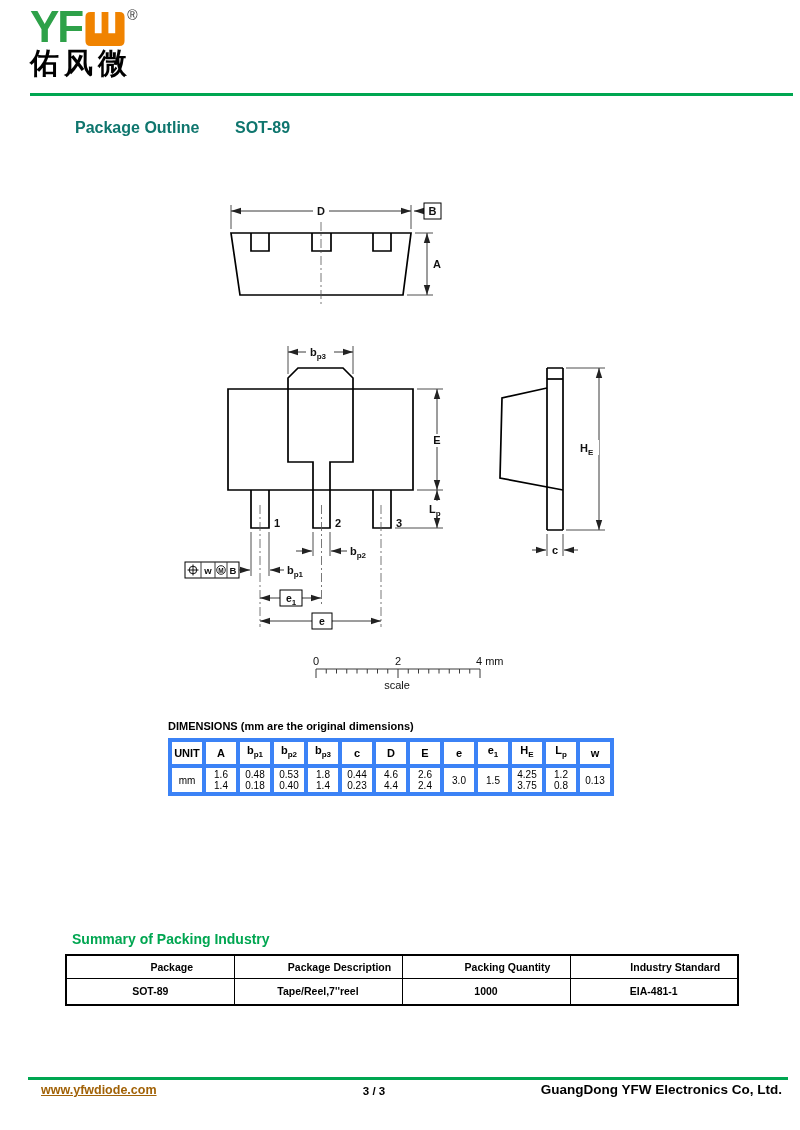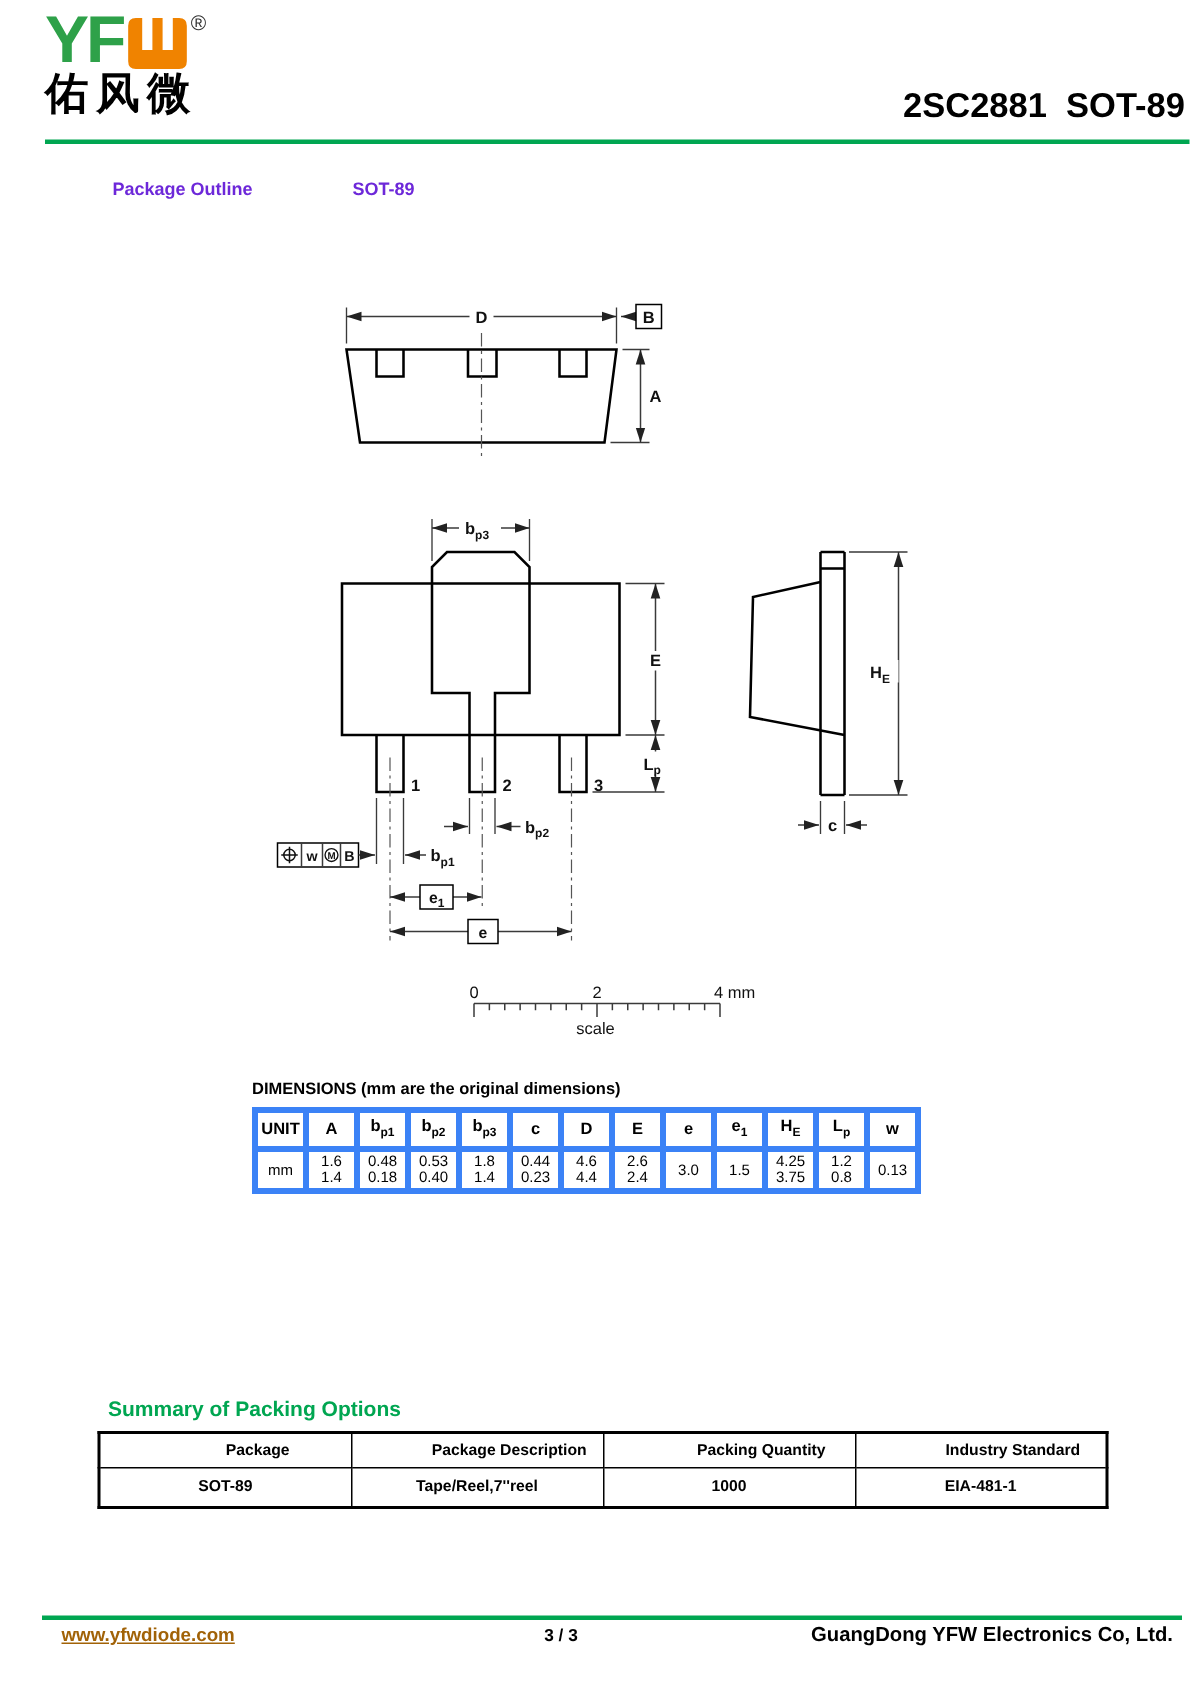--- a/index.html
+++ b/index.html
@@ -13,21 +13,21 @@
   
   .logo { left:30px; top:8px; }
   .logo-row { display:flex; align-items:flex-start; }
   .logo-yf { font-size:44px; font-weight:bold; letter-spacing:-2px; color:#2EA149; line-height:38px; }
   .logo-mark { margin-left:3px; margin-top:4px; }
   .logo-reg { font-size:14px; color:#333; margin-left:2px; line-height:14px; }
   .logo-cn { font-size:29px; font-weight:bold; letter-spacing:5px; color:#000; line-height:34px; }
   .part-title { right:10px; top:57px; font-size:23px; font-weight:bold; white-space:pre; }
   .rule { background:#00A651; height:3px; }
   .hdr-rule { left:30px; top:93px; width:763px; }
-  .sec-label { top:119px; font-size:12px; font-weight:bold; color:#6d28d9; }
+  .sec-label { top:119px; font-size:16px; font-weight:bold; color:#0f766e; }
 
   
   svg.drawing { position:absolute; left:0; top:180px; }
   svg.drawing text { fill:#111; font-family:"Liberation Sans", sans-serif; font-size:11px; font-weight:bold; }
   svg.drawing text.plain { font-weight:normal; }
   .outline { fill:none; stroke:#000; stroke-width:1.7px; }
   .dimln   { fill:none; stroke:#3a3a3a; stroke-width:1px; }
   .extln   { fill:none; stroke:#3a3a3a; stroke-width:0.9px; }
   .cline   { fill:none; stroke:#555; stroke-width:0.8px; stroke-dasharray:9 3 2 3; }
   .lblbox  { fill:#fff; stroke:#000; stroke-width:1px; }
@@ -69,21 +69,20 @@
   <div class="abs logo">
     <div class="logo-row">
       <span class="logo-yf">YF</span>
       <svg class="logo-mark" width="40" height="34" viewBox="0 0 46 40">
         <path fill="#F08300" d="M6,0 h5 v25 h8 V0 h8 v25 h8 V0 h5 q6,0 6,6 v28 q0,6 -6,6 H6 q-6,0 -6,-6 V6 q0,-6 6,-6 z"></path>
       </svg>
       <span class="logo-reg">®</span>
     </div>
     <div class="logo-cn">佑风微</div>
   </div>
-  <div class="abs part-title">2SC2881  SOT-89</div>
   <div class="abs rule hdr-rule"></div>
 
   <span class="abs sec-label" style="left:75px">Package Outline</span>
   <span class="abs sec-label" style="left:235px">SOT-89</span>
 
   <svg class="drawing" width="800" height="520" viewBox="0 180 800 520">
     <defs>
       <marker id="mE" markerUnits="userSpaceOnUse" markerWidth="11" markerHeight="9" refX="10" refY="4" orient="auto">
         <path d="M0,0.8 L10,4 L0,7.2 Z" fill="#222"></path>
       </marker>
@@ -282,21 +281,21 @@
             <div>1.2</div>
             <div>0.8</div>
           </td>
           <td>
             <div>0.13</div>
           </td>
         </tr>
       </tbody>
   </table>
 
-  <div class="abs pack-heading">Summary of Packing Options</div>
+  <div class="abs pack-heading">Summary of Packing Industry</div>
   <table class="abs pack">
     <thead>
         <tr id="pack-head-row">
           <th>Package</th>
           <th>Package Description</th>
           <th>Packing Quantity</th>
           <th>Industry Standard</th>
         </tr>
       </thead>
     <tbody id="pack-body">

